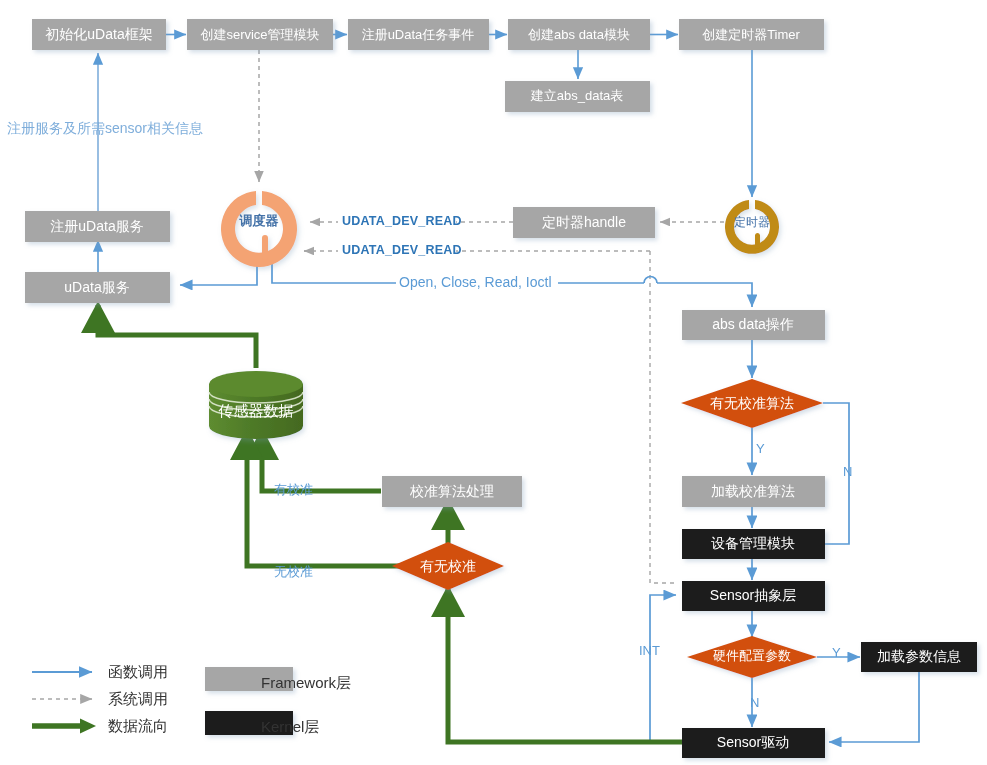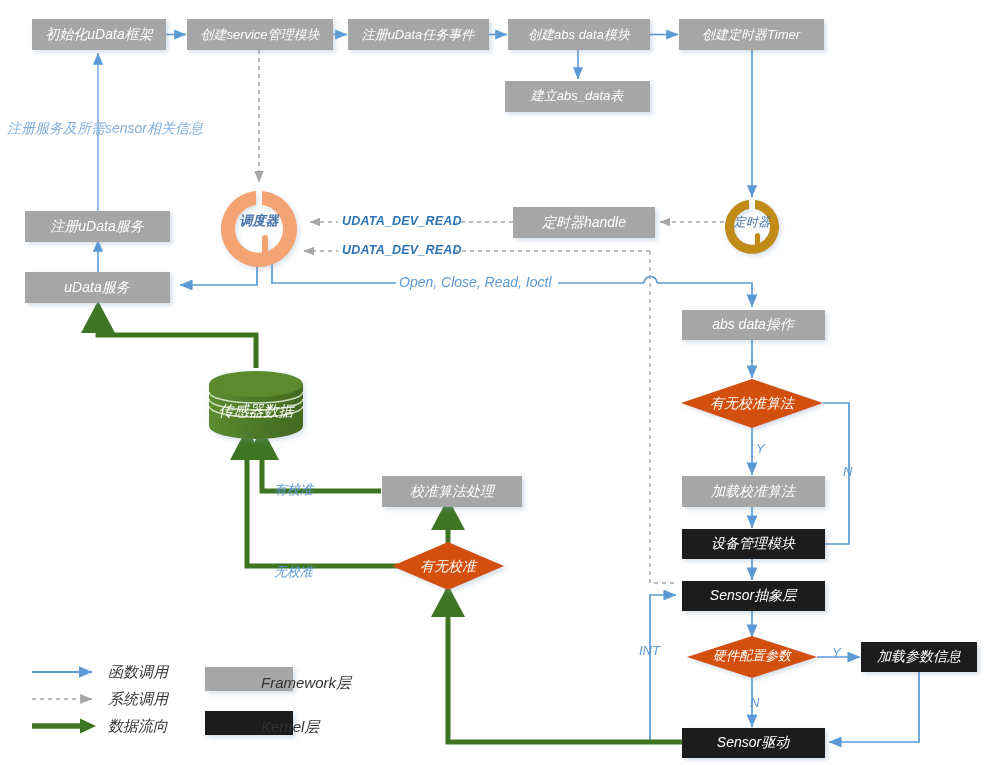--- a/index.html
+++ b/index.html
@@ -1,17 +1,17 @@
 <!DOCTYPE html>
 <html><head>
 <meta charset="utf-8">
 <style>
   html,body{margin:0;padding:0;background:#ffffff;}
   body{width:987px;height:765px;font-family:"Liberation Sans","DejaVu Sans",sans-serif;}
-  #stage{position:relative;width:987px;height:765px;overflow:hidden;background:#fff;font-style:italic;}
+  #stage{position:relative;width:987px;height:765px;overflow:hidden;background:#fff;}
   svg#canvas{position:absolute;left:0;top:0;width:987px;height:765px;}
   .nodeLabel{font-family:"Liberation Sans","DejaVu Sans",sans-serif;fill:#ffffff;font-size:14px;dominant-baseline:middle;text-anchor:middle;}
   .nodeLabel.sm{font-size:13px;}
   .edgeLabel{font-family:"Liberation Sans","DejaVu Sans",sans-serif;fill:#5B9BD5;font-size:13px;dominant-baseline:middle;}
   .edgeLabel.bold{fill:#2E75B6;font-weight:bold;font-size:12.5px;letter-spacing:.2px;}
   .legendText{font-family:"Liberation Sans","DejaVu Sans",sans-serif;fill:#333333;font-size:15px;dominant-baseline:middle;}
   .noteText{font-family:"Liberation Sans","DejaVu Sans",sans-serif;fill:#7FAEDB;font-size:14px;dominant-baseline:middle;}
   .ringLabel{font-family:"Liberation Sans","DejaVu Sans",sans-serif;fill:#4472A8;font-size:13px;font-weight:bold;dominant-baseline:middle;text-anchor:middle;}
   .ringLabel.gold{fill:#4472A8;font-weight:normal;font-size:12px;}
   .cylLabel{font-family:"Liberation Sans","DejaVu Sans",sans-serif;fill:#ffffff;font-size:15px;dominant-baseline:middle;text-anchor:middle;}

